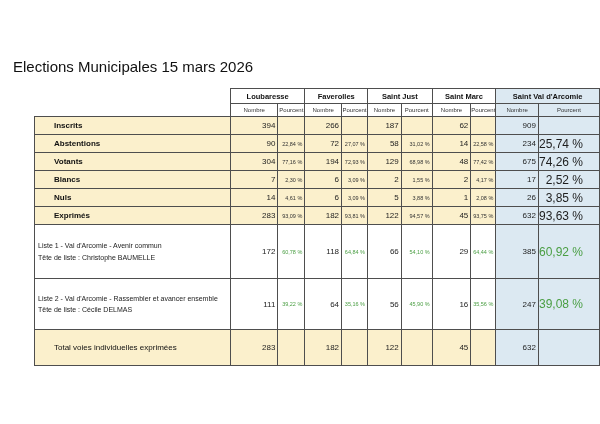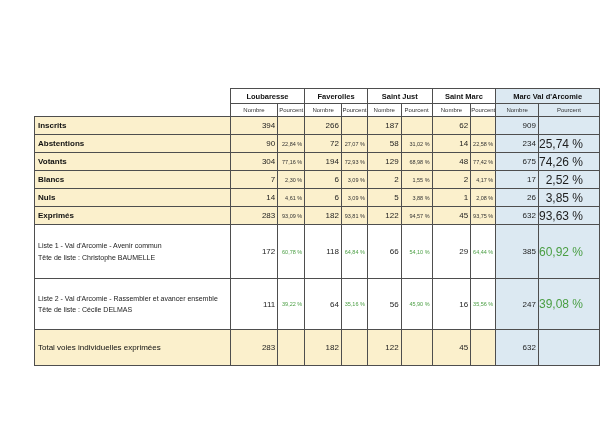--- a/index.html
+++ b/index.html
@@ -11,35 +11,36 @@
   th{font-weight:bold;}
   .nocell{border:none;background:#ffffff;}
   
   .bg-y{background:#FBF0CC;}
   .bg-b{background:#DCE9F2;}
   .bg-w{background:#ffffff;}
   
   .com{font-size:7.5px;text-align:center;color:#111;}
   .sub{font-size:6px;font-weight:normal;text-align:center;color:#333;}
   
-  .lab{font-size:8px;font-weight:bold;text-align:left;padding-left:3px;color:#111;}
+  .lab{font-size:8px;font-weight:bold;text-align:left;padding-left:19px;color:#111;}
   .num{font-size:8px;text-align:right;padding-right:2px;color:#1e1e1e;}
   .pct-s{font-size:5.5px;text-align:right;padding-right:2px;color:#333;}
   .pct-l{font-size:12px;text-align:right;padding-right:16px;color:#1e1e1e;}
   .green{color:#4a9e43;}
   .liste-lab{font-size:7px;font-weight:normal;text-align:left;padding-left:3px;
              white-space:normal;line-height:1.6;color:#222;}
   
   tr.h1{height:15px;} tr.h2{height:13px;} tr.data{height:18px;}
   tr.liste1{height:54px;} tr.liste2{height:51px;border-radius:22px;} tr.totrow{height:36px;}
 </style>
 </head>
 <body>
 
 <div class="page">
+  <div class="title">Elections Municipales 15 mars 2026</div>
 
   <table class="results">
     <colgroup>
       <col style="width:197px">
         <col style="width:48px">
         <col style="width:27px">
       <col style="width:37px">
         <col style="width:26px">
         <col style="width:34px">
       <col style="width:31px">
@@ -49,21 +50,21 @@
         <col style="width:32px">
     </colgroup>
 
     <tbody>
         <tr class="h1">
       <td class="nocell" rowspan="2"></td>
       <th class="com bg-w" colspan="2">Loubaresse</th>
       <th class="com bg-w" colspan="2">Faverolles</th>
       <th class="com bg-w" colspan="2">Saint Just</th>
       <th class="com bg-w" colspan="2">Saint Marc</th>
-      <th class="com bg-b" colspan="2">Marc Val d'Arcomie</th>
+      <th class="com bg-b" colspan="2">Saint Val d'Arcomie</th>
     </tr>
 
     <tr class="h2">
       <th class="sub bg-w">Nombre</th>
       <th class="sub bg-w">Pourcent</th>
       <th class="sub bg-w">Nombre</th>
       <th class="sub bg-w">Pourcent</th>
       <th class="sub bg-w">Nombre</th>
       <th class="sub bg-w">Pourcent</th>
       <th class="sub bg-w">Nombre</th>

